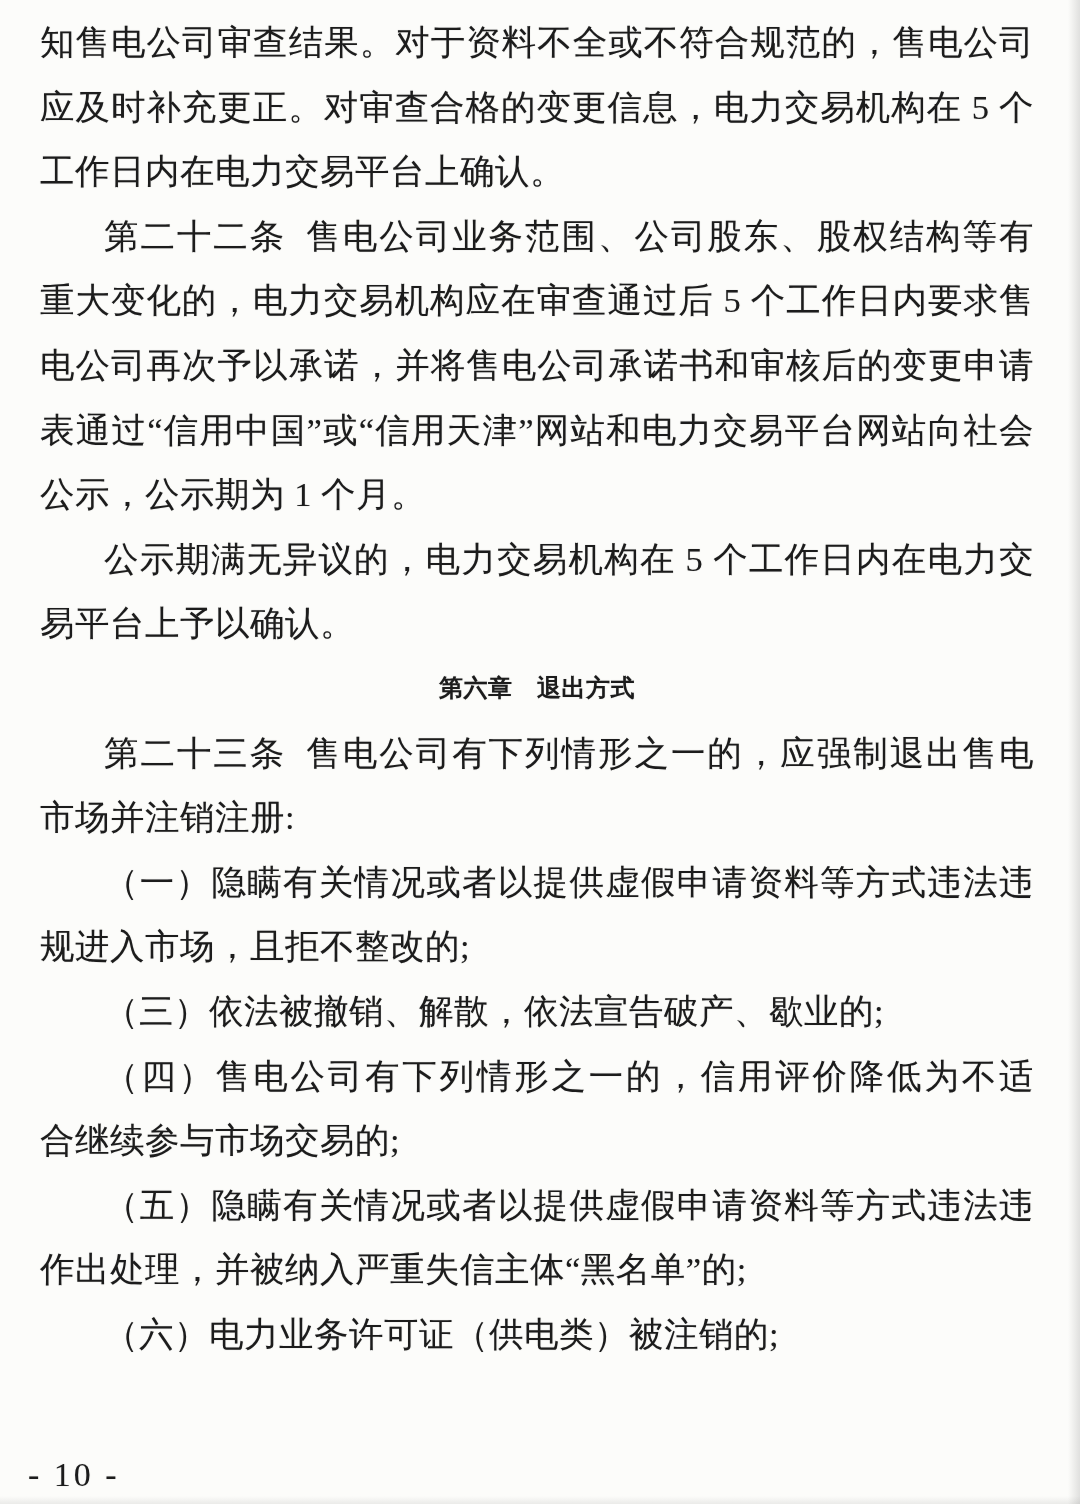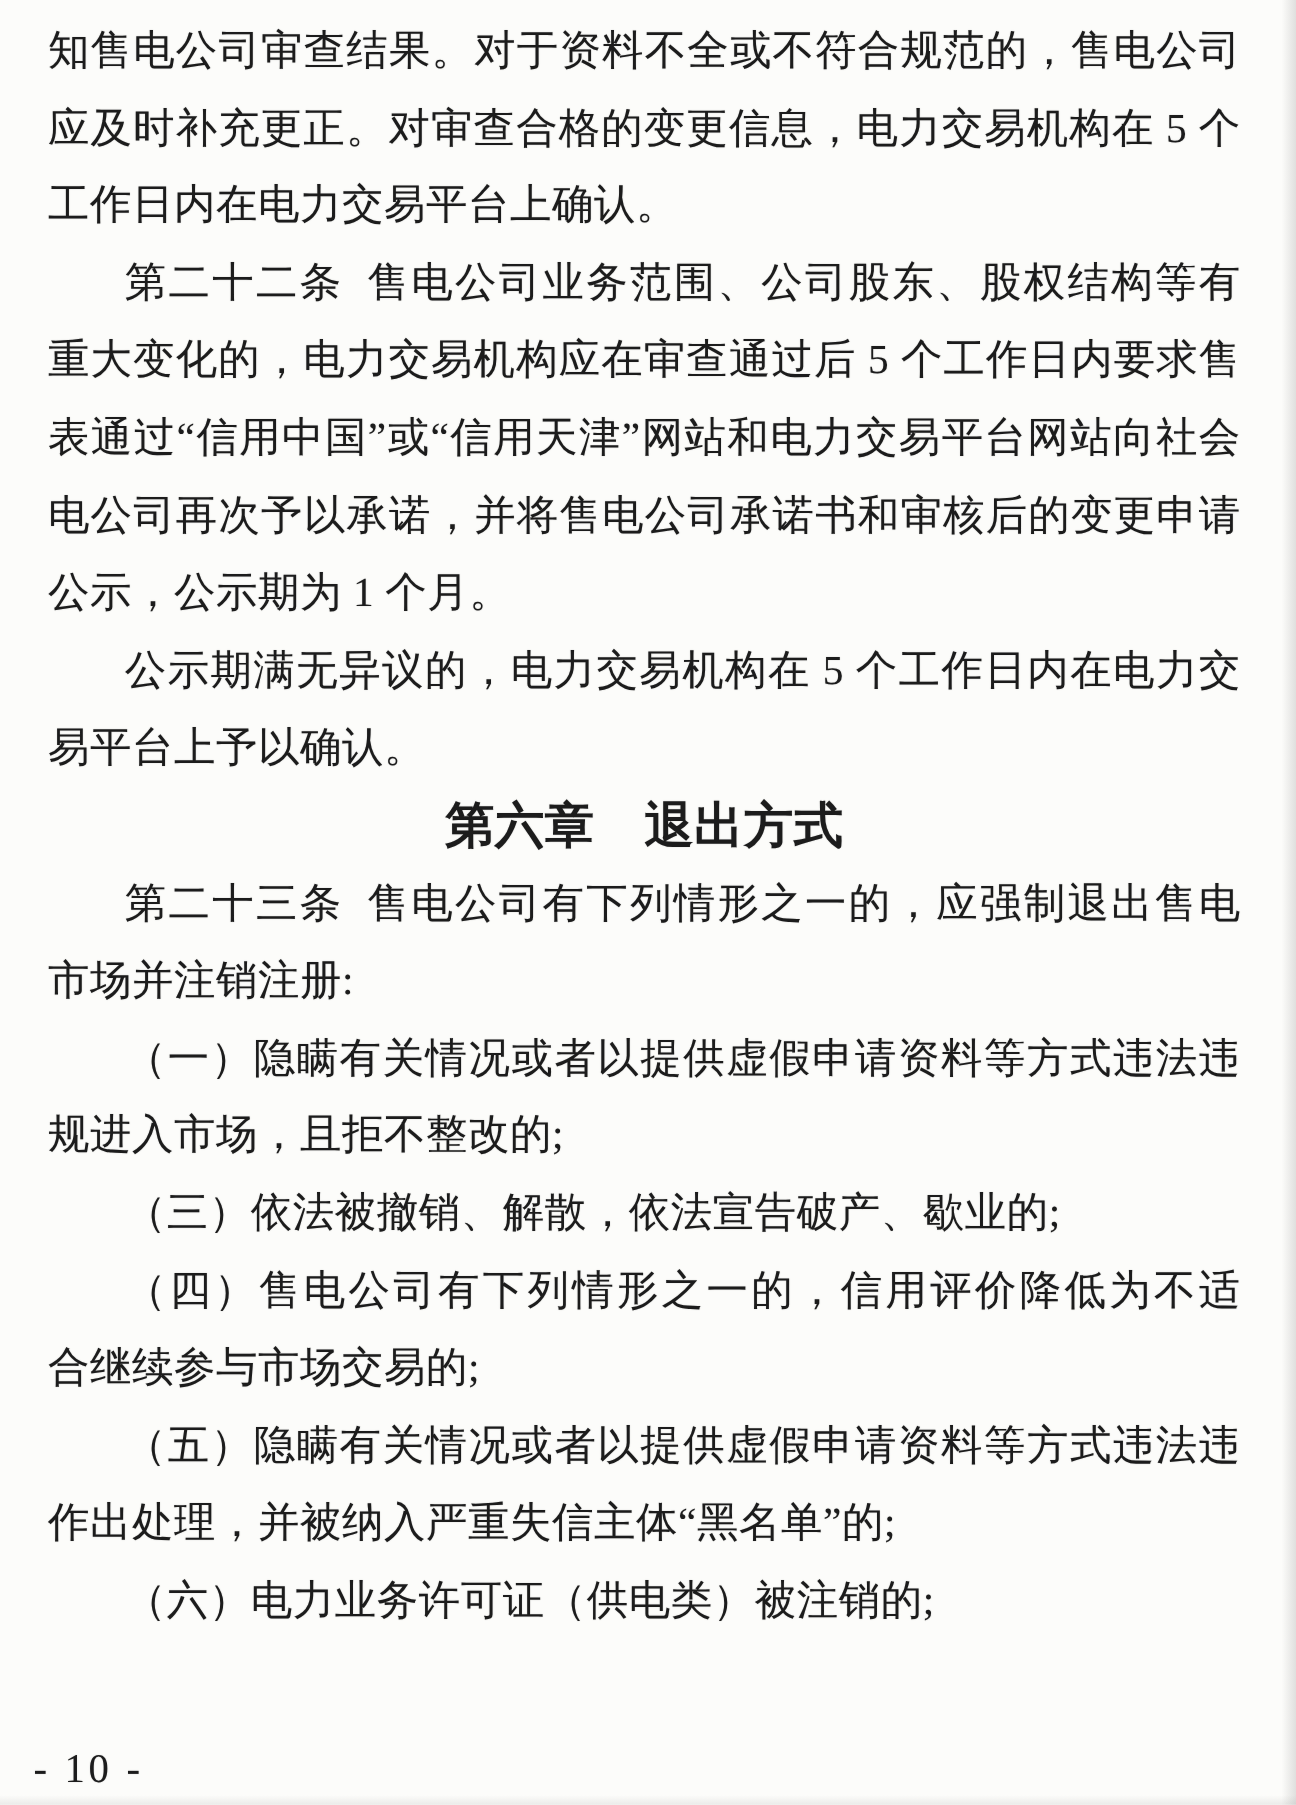--- a/index.html
+++ b/index.html
@@ -40,21 +40,21 @@
     text-align: center;
     text-align-last: left;
   }
   .line.indent {
     padding-left: 64px;
   }
   .line.heading {
     text-align: right;
     text-align-last: center;
     font-weight: bold;
-    font-size: 41px;
+    font-size: 24px;
   }
   .lead {
     font-weight: normal;
     margin-right: 20px;
   }
   .footer {
     position: absolute;
     left: 28px;
     bottom: 10px;
     font-size: 34px;
@@ -83,22 +83,22 @@
 </head>
 <body>
 
 <div class="page">
   <div class="text-body" id="text-body">
       <div class="line full">知售电公司审查结果。对于资料不全或不符合规范的，售电公司</div>
       <div class="line full">应及时补充更正。对审查合格的变更信息，电力交易机构在 5 个</div>
       <div class="line left">工作日内在电力交易平台上确认。</div>
       <div class="line full indent"><span class="lead">第二十二条</span><span>售电公司业务范围、公司股东、股权结构等有</span></div>
       <div class="line full">重大变化的，电力交易机构应在审查通过后 5 个工作日内要求售</div>
+      <div class="line full">电公司再次予以承诺，并将售电公司承诺书和审核后的变更申请</div>
       <div class="line full">表通过“信用中国”或“信用天津”网站和电力交易平台网站向社会</div>
-      <div class="line full">电公司再次予以承诺，并将售电公司承诺书和审核后的变更申请</div>
       <div class="line left">公示，公示期为 1 个月。</div>
       <div class="line full indent">公示期满无异议的，电力交易机构在 5 个工作日内在电力交</div>
       <div class="line left">易平台上予以确认。</div>
       <div class="line heading">第六章　退出方式</div>
       <div class="line full indent"><span class="lead">第二十三条</span><span>售电公司有下列情形之一的，应强制退出售电</span></div>
       <div class="line left">市场并注销注册:</div>
       <div class="line full indent">（一）隐瞒有关情况或者以提供虚假申请资料等方式违法违</div>
       <div class="line left">规进入市场，且拒不整改的;</div>
       <div class="line left indent">（三）依法被撤销、解散，依法宣告破产、歇业的;</div>
       <div class="line full indent">（四）售电公司有下列情形之一的，信用评价降低为不适</div>

